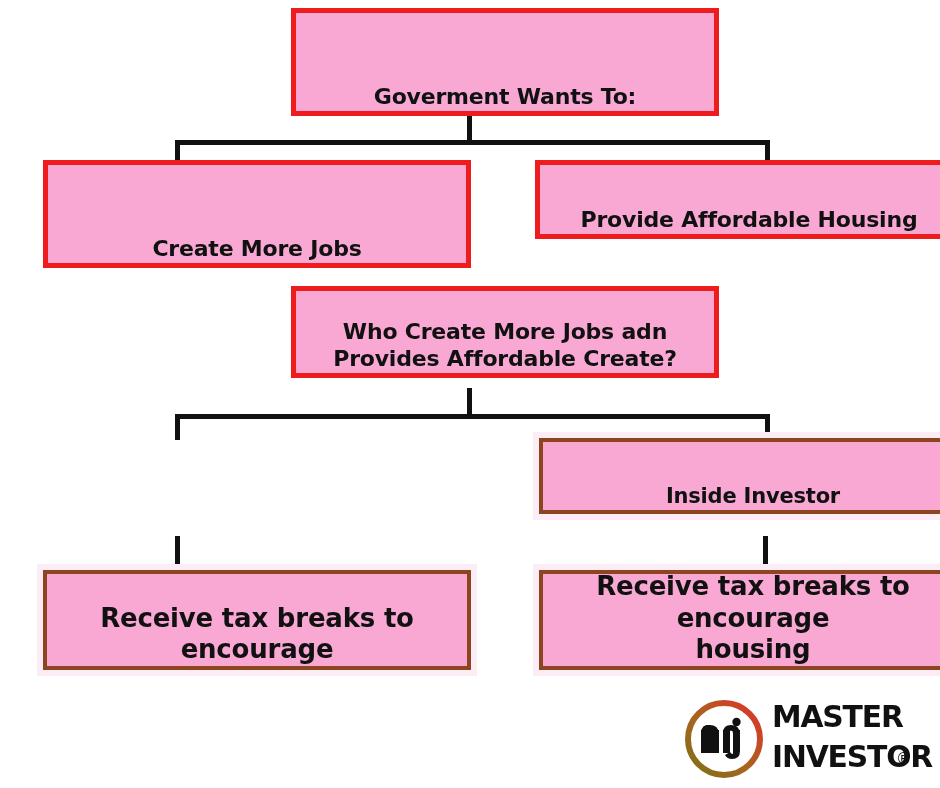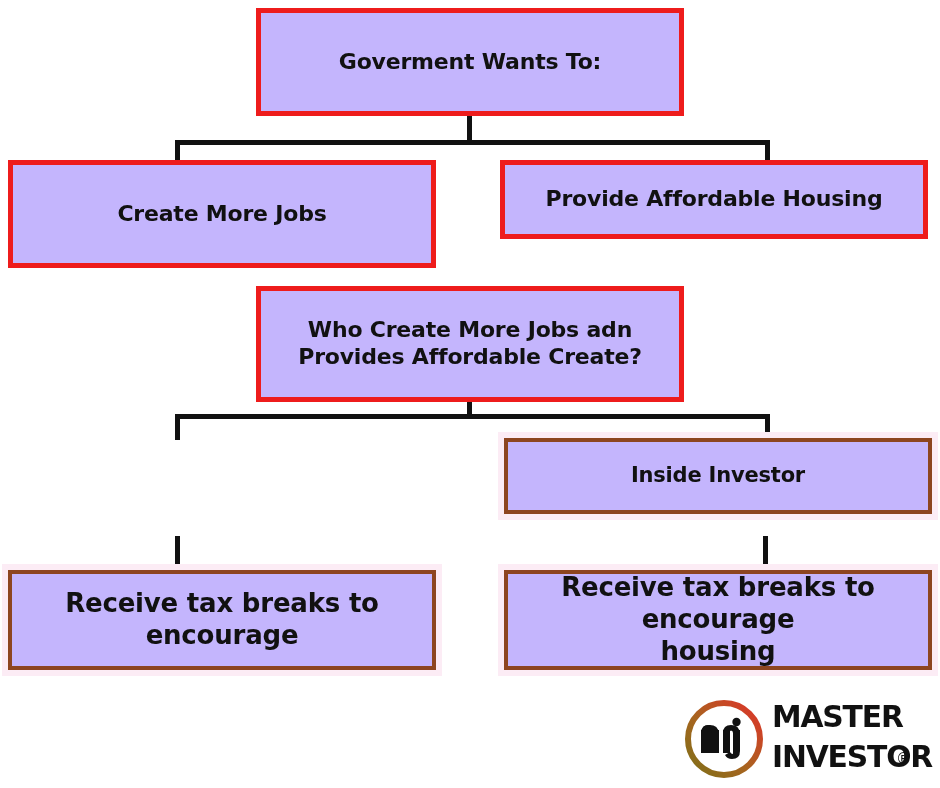--- a/index.html
+++ b/index.html
@@ -19,25 +19,26 @@
     position: absolute;
     left: 0; top: 0;
     width: 940px;
     height: 788px;
   }
 
   
   .node {
     position: absolute;
     box-sizing: border-box;
-    background: #c4b5fd;
+    background: #f9a8d4;
     display: flex;
-    align-items: center;
+    align-items: flex-end;
     justify-content: center;
     text-align: center;
+    margin-left: 35px;
   }
   .node .label {
     font-weight: bold;
     color: #111111;
     line-height: 1.22;
     letter-spacing: -0.2px;
     padding: 0 10px;
   }
 
   
@@ -47,21 +48,21 @@
   
   .node.brown {
     border: 4px solid #8d4520;
     box-shadow: 0 0 0 6px #fcecf5;
   }
 
   
   #node-root        { left: 256px; top: 8px;   width: 428px; height: 108px; }
   #node-jobs        { left: 8px;   top: 160px; width: 428px; height: 108px; }
   #node-housing     { left: 500px; top: 160px; width: 428px; height: 79px; }
-  #node-question    { left: 256px; top: 286px; width: 428px; height: 116px; }
+  #node-question    { left: 256px; top: 286px; width: 428px; height: 92px; }
   #node-owner       { left: 8px;   top: 438px; width: 428px; height: 100px; }
   #node-investor    { left: 504px; top: 438px; width: 428px; height: 76px; }
   #node-taxjobs     { left: 8px;   top: 570px; width: 428px; height: 100px; }
   #node-taxhousing  { left: 504px; top: 570px; width: 428px; height: 100px; }
 
   #node-root .label,
   #node-jobs .label,
   #node-housing .label   { font-size: 22px; }
   #node-question .label  { font-size: 22px; }
   #node-owner .label,

